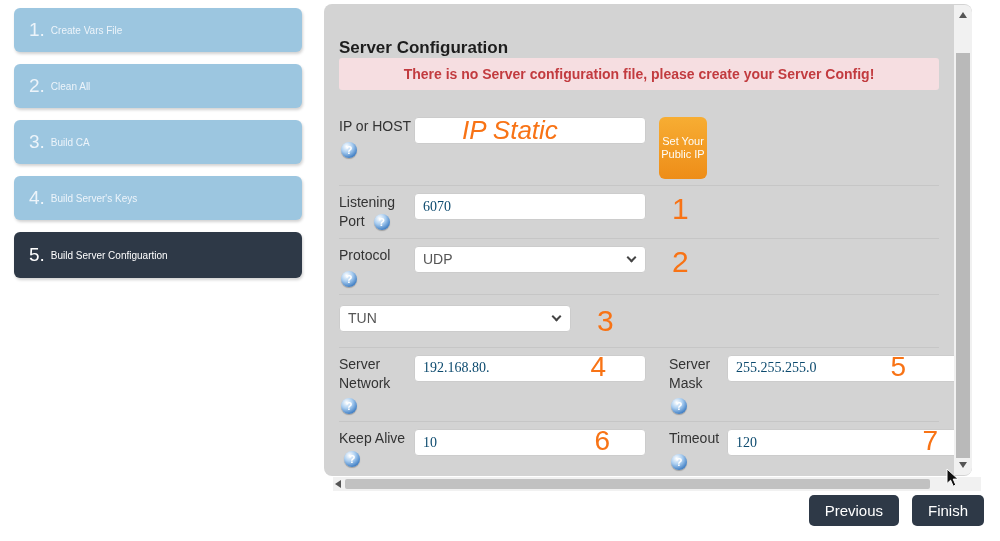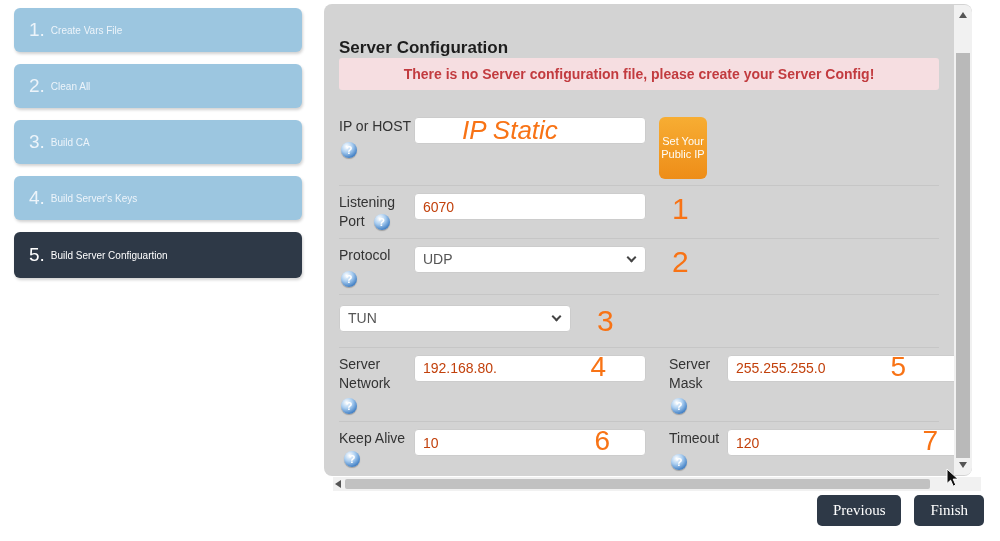--- a/index.html
+++ b/index.html
@@ -27,22 +27,22 @@
   .form { margin-top:19px; }
   .row { display:flex; padding:7px 0; border-top:1px solid #c6c6c6; }
   .row.first { border-top:none; padding:8px 0 6px; }
   .row-dev { padding:10px 0; }
   .row-two { padding:7px 0; }
   .col-label { width:75px; font-size:14px; color:#333; line-height:1.35; flex:none; }
   .col-label2 { width:58px; margin-left:23px; font-size:14px; color:#333; line-height:1.35; flex:none; }
   .field-wrap { position:relative; flex:none; }
 
   .tbox { width:232px; height:27px; background:#fff; border:1px solid #cccccc;
-          border-radius:4px; font-size:14px; color:#c2410c; padding:0 8px;
-          font-family:Liberation Sans, sans-serif; }
+          border-radius:4px; font-size:14px; color:#0c4a6e; padding:0 8px;
+          font-family:Liberation Serif, serif; }
   .tbox2 { width:231px; }
   .selbox { width:232px; height:27px; background:#fff; border:1px solid #cccccc;
             border-radius:4px; font-size:14px; color:#555; padding:0 10px 0 8px;
             display:flex; align-items:center; justify-content:space-between; cursor:pointer; }
   .chev { width:7px; height:7px; border-right:2px solid #444; border-bottom:2px solid #444;
           transform:rotate(45deg); margin-top:-4px; }
 
   .help { display:inline-block; width:16px; height:16px; border-radius:50%;
           background:radial-gradient(circle at 35% 28%, #ffffff, #a9cdf0 38%, #4a86c8 72%, #2b5d9e);
           color:#fff; font-size:11px; font-weight:bold; text-align:center; line-height:16px;
@@ -79,21 +79,21 @@
   .hleft { position:absolute; left:2px; top:3px; width:0; height:0; cursor:pointer;
            border-top:4px solid transparent; border-bottom:4px solid transparent;
            border-right:6px solid #555; }
   .hthumb { position:absolute; left:12px; top:2px; width:585px; height:10px; background:#c1c1c1;
             border-radius:2px; cursor:pointer; }
 
   
   .footer { position:absolute; left:333px; top:495px; width:651px; display:flex;
             justify-content:flex-end; gap:13px; }
   .nav-btn { background:#2e3947; color:#fff; border:none; border-radius:5px; font-size:15px;
-             padding:7px 16px; cursor:pointer; font-family:Liberation Serif, serif; }
+             padding:7px 16px; cursor:pointer; font-family:Liberation Sans, sans-serif; }
 
   .cursor { position:absolute; left:946px; top:468px; }
 </style>
 </head>
 <body>
 
 <div id="stage">
 
   <div class="sidebar">
     <div class="step">

